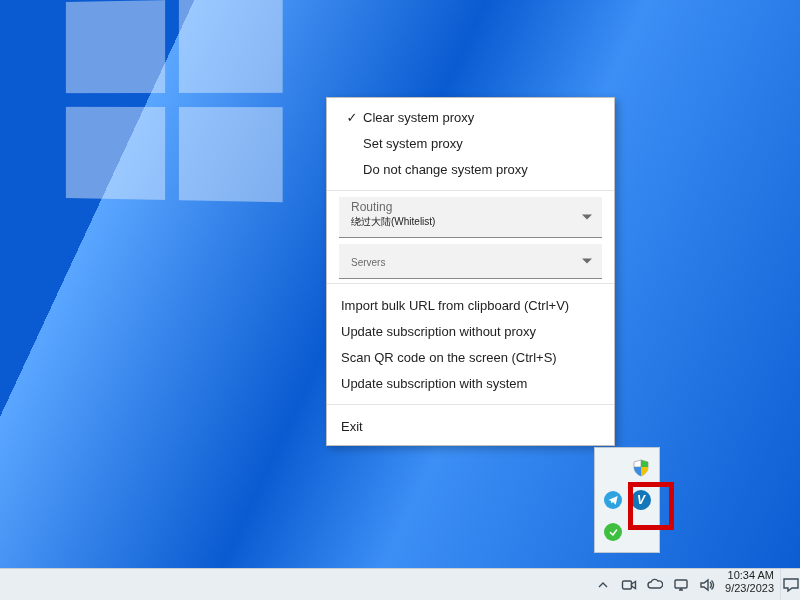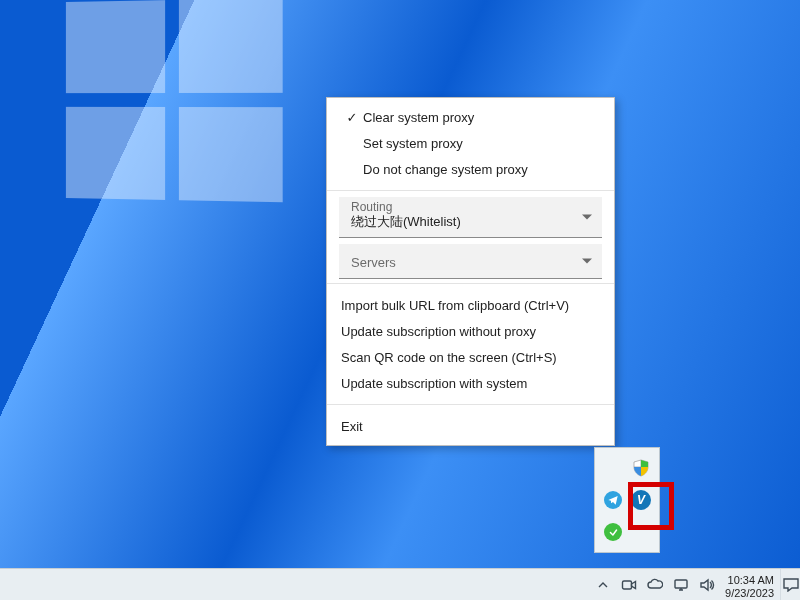--- a/index.html
+++ b/index.html
@@ -56,21 +56,21 @@
   
   .boxwrap { padding: 4px 12px 2px 12px; }
   .selbox {
     position: relative;
     background: #f2f2f2;
     border-bottom: 1px solid #8a8a8a;
     padding: 4px 28px 6px 12px;
     cursor: default;
   }
   .selbox .hint { font-size: 12px; color: #6b6b6b; line-height: 12px; }
-  .selbox .val  { font-size: 13px; color: #222; line-height: 18px; }
+  .selbox .val  { font-size: 10px; color: #222; line-height: 18px; }
   .selbox .val.muted { color: #6b6b6b; }
   .selbox .caret {
     position: absolute; right: 10px; top: 50%; transform: translateY(-50%);
     width: 0; height: 0; border-left: 5px solid transparent; border-right: 5px solid transparent;
     border-top: 5px solid #6b6b6b;
   }
   .selbox.single { padding-top: 10px; }
 
   
   .trayfly {
@@ -99,21 +99,21 @@
     width: 46px; height: 48px;
     border: 5px solid #d40000;
     pointer-events: none;
   }
 
   
   .taskbar {
     position: absolute; left:0; right:0; bottom:0; height:32px;
     background: #e8eef2;
     border-top: 1px solid #c6ced4;
-    display:flex; align-items:flex-end;padding-left:41px;
+    display:flex; align-items:flex-start;padding-left:41px;
   }
   .taskbar .spacer { flex:1; }
   .tray {
     display:flex; align-items:center; gap:10px;
     padding: 0 4px;
     height:100%;
   }
   .tray .ticon { width:16px; height:16px; display:flex;align-items:center;justify-content:center; color:#3d4a55; }
   .tray .ticon svg { width:16px; height:16px; stroke:#3d4a55; fill:none; stroke-width:1.4; }
   .tray .chev svg { width:12px;height:12px; }

